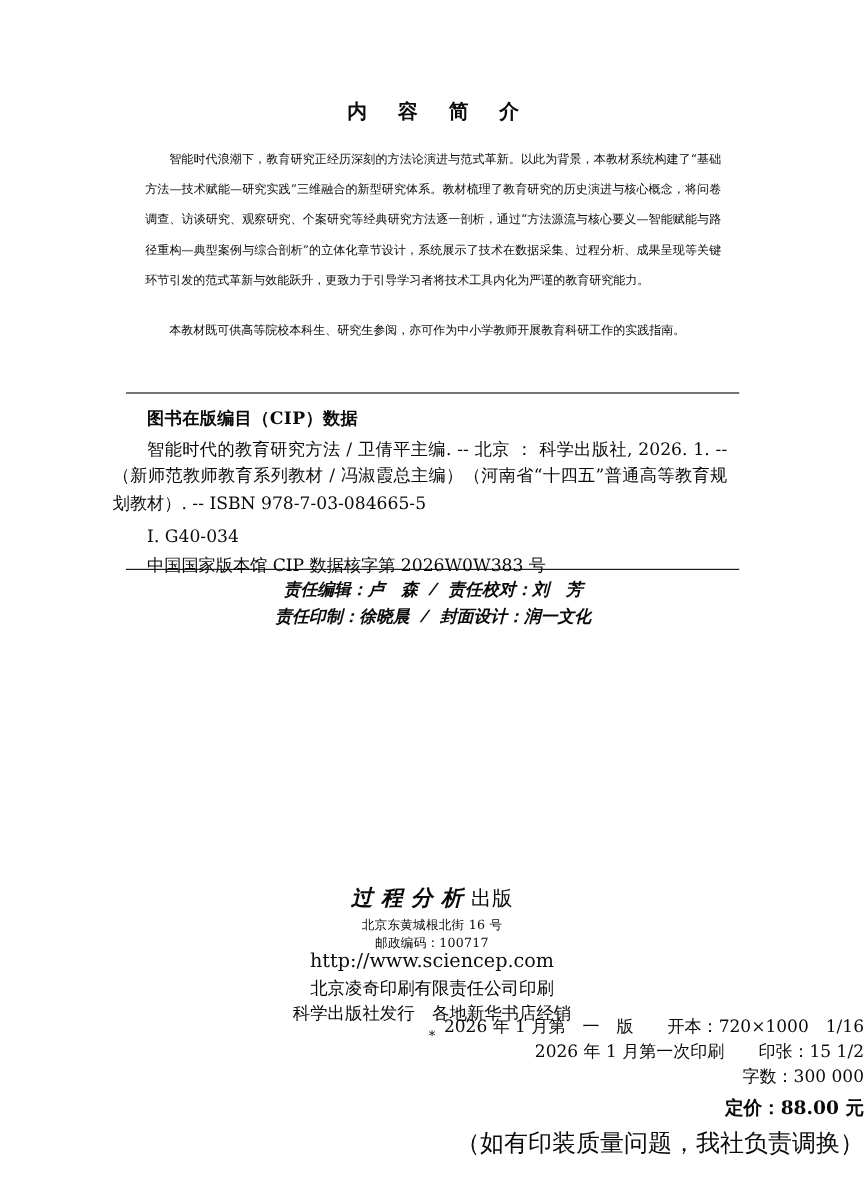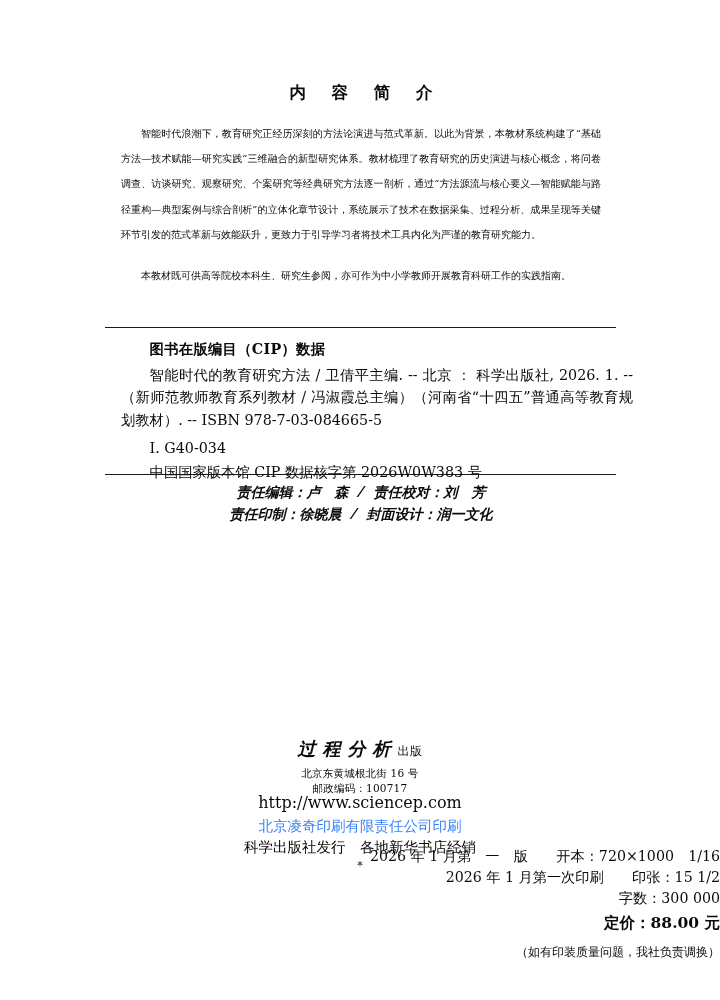--- a/index.html
+++ b/index.html
@@ -55,21 +55,21 @@
     width: 511px;
     height: 1px;
     background: #1a1a1a;
   }
   .rule-top { top: 327px; }
   .rule-bottom { top: 474px; }
 
   
   .cip-block {
     position: absolute;
-    left: 121px;
+    left: 94px;
     top: 338px;
     width: 512px;
     font-size: 14.3px;
     line-height: 22.6px;
   }
   .cip-heading {
     font-weight: bold;
     text-indent: 2em;
     margin: 0 0 3px 0;
     letter-spacing: 0.3px;
@@ -119,39 +119,39 @@
     white-space: pre;
   }
   .pub-logo-script {
     font-family: "DejaVu Serif", "Liberation Serif", serif;
     font-style: italic;
     font-weight: bold;
     letter-spacing: 7px;
     font-size: 18px;
   }
   .pub-logo-plain {
-    font-size: 12px;
+    font-size: 17px;
     letter-spacing: 0.5px;
   }
   .pub-small {
     font-size: 10.5px;
     line-height: 14.5px;
     letter-spacing: 0.2px;
   }
   .pub-url {
     font-size: 16px;
     line-height: 15px;
     font-family: "DejaVu Serif", "Liberation Serif", serif;
   }
 
   .printer-line {
     font-size: 14.5px;
     line-height: 21px;
     margin-top: 6px;
-    color: #3b82f6;
+    color: #000000;
   }
   .distrib-line {
     font-size: 14.5px;
     line-height: 21px;
     white-space: pre;
   }
   .star-sep {
     font-size: 11px;
     line-height: 13px;
     margin: 1px 0 1px 0;
@@ -170,21 +170,21 @@
   .spec-block div { white-space: pre; }
 
   .price-line {
     font-size: 15.5px;
     font-weight: bold;
     line-height: 24px;
     margin-top: 2px;
     white-space: pre;
   }
   .note-line {
-    font-size: 12px;
+    font-size: 20px;
     line-height: 24px;
     margin-top: 5px;
     white-space: pre;
   }
 </style>
 </head>
 <body>
 
 <div class="page">
 

